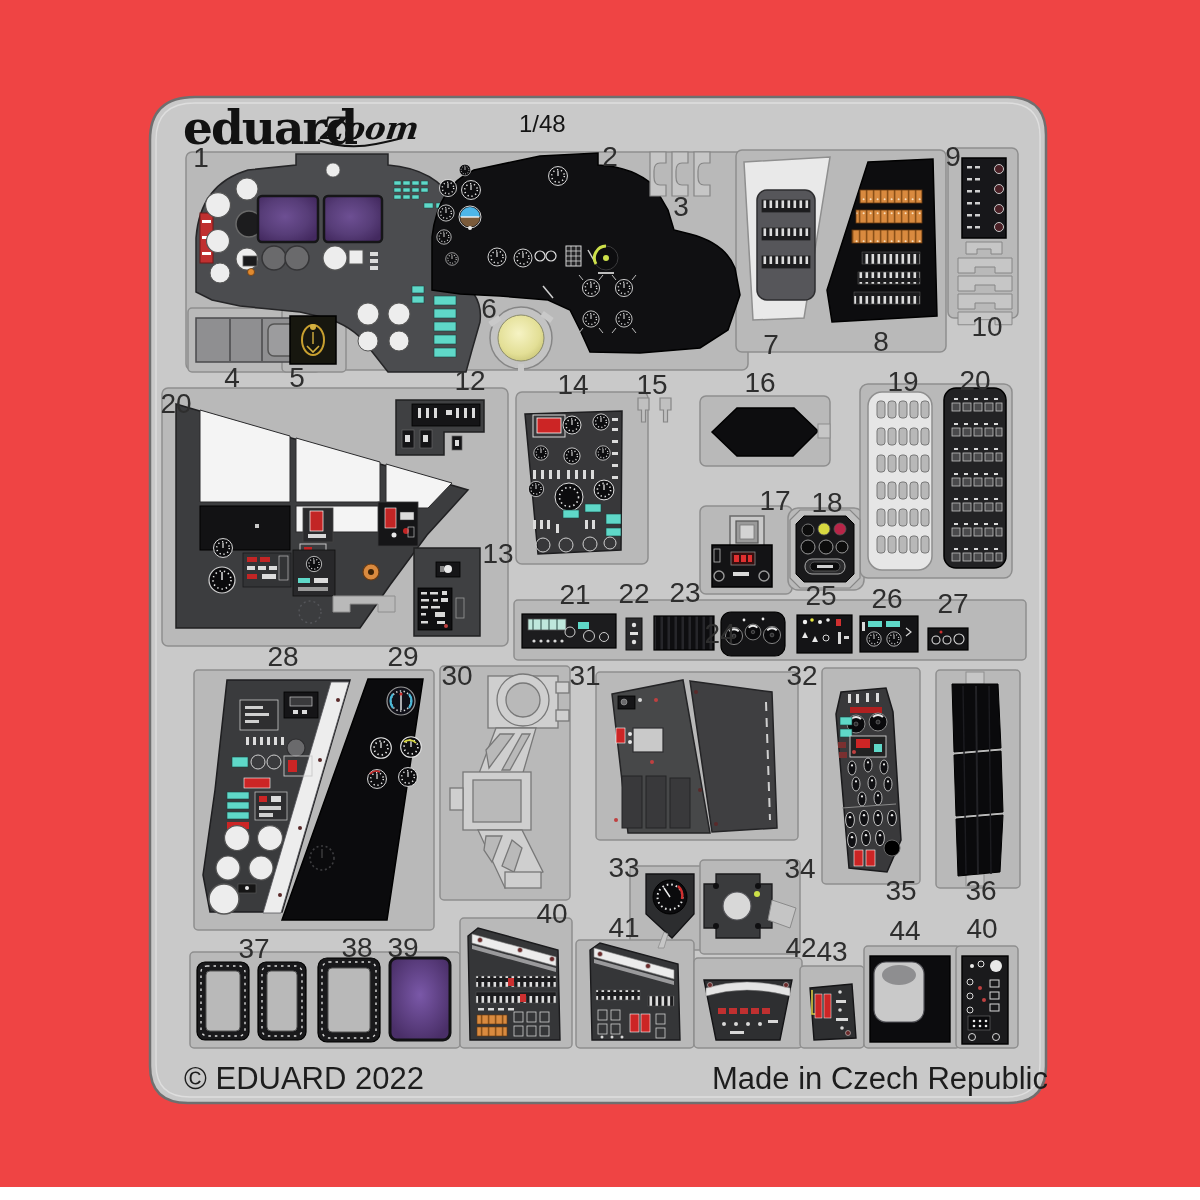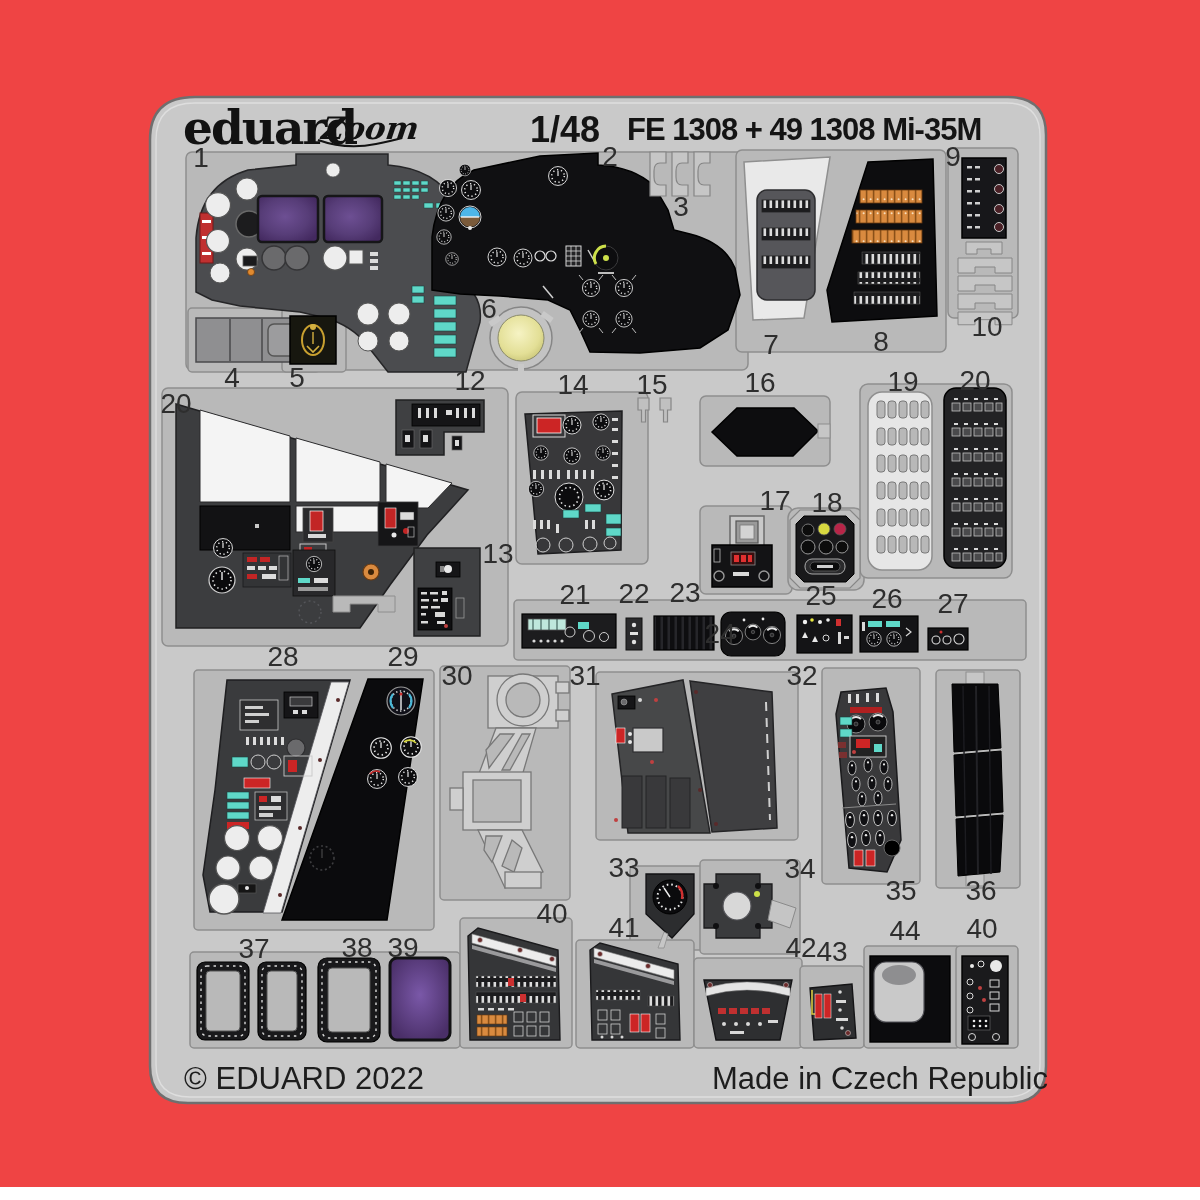--- a/index.html
+++ b/index.html
@@ -3,21 +3,21 @@
 <meta charset="utf-8">
 <style>
   html,body{margin:0;padding:0;background:#ffffff;}
   .page{position:relative;width:1200px;height:1187px;background:#ef4444;overflow:hidden;
         font-family:"Liberation Sans",sans-serif;}
   .abs{position:absolute;}
   .brand{font-family:"DejaVu Serif",serif;font-weight:bold;font-size:47px;color:#121212;
          letter-spacing:-2px;line-height:1;}
   .zoomlogo{font-family:"DejaVu Serif",serif;font-style:italic;font-weight:bold;font-size:31px;
          color:#121212;line-height:1;transform:skewX(-8deg);}
-  .scale{font-size:36px;font-weight:bold;color:#141414;letter-spacing:0px;line-height:1;margin-left:11px;}
+  .scale{font-size:24px;font-weight:normal;color:#141414;letter-spacing:0px;line-height:1;}
   .ptitle{font-size:31px;font-weight:bold;color:#141414;letter-spacing:-1px;line-height:1;}
   .footer-text{font-size:31px;color:#1d1d1d;letter-spacing:0px;line-height:1;}
   .part-label{position:absolute;transform:translate(-50%,-50%);font-size:28px;color:#2e2e2e;
          font-family:"Liberation Sans",sans-serif;}
   svg{position:absolute;left:0;top:0;}
   .swash{position:absolute;left:316px;top:136px;}
 </style>
 </head>
 <body>
 
@@ -986,21 +986,20 @@
   <circle cx="996" cy="1037" r="3.5" fill="none" stroke="#d8d8d8" stroke-width="1"></circle>
 </g>
 </svg>
 
 <div class="abs brand" style="left:183px;top:104px;">eduard</div>
 <div class="abs zoomlogo" style="left:322px;top:113px;">Zoom</div>
 <svg class="swash" width="90" height="16">
   <path d="M2 4 Q30 14 60 8 Q75 5 86 2" fill="none" stroke="#121212" stroke-width="2.2"></path>
 </svg>
 <div class="abs scale" style="left:519px;top:112px;">1/48</div>
-<div class="abs ptitle" style="left:627px;top:114px;">FE 1308 + 49 1308 Mi-35M</div>
 
 <div class="abs footer-text" style="left:184px;top:1063px;">© EDUARD 2022</div>
 <div class="abs footer-text" style="left:712px;top:1063px;">Made in Czech Republic</div>
 
 <div id="part-labels">
       <div class="part-label" style="left: 201px; top: 158px; color: rgb(46, 46, 46);">1</div>
       <div class="part-label" style="left: 610px; top: 157px; color: rgb(46, 46, 46);">2</div>
       <div class="part-label" style="left: 681px; top: 207px; color: rgb(46, 46, 46);">3</div>
       <div class="part-label" style="left: 232px; top: 378px; color: rgb(46, 46, 46);">4</div>
       <div class="part-label" style="left: 297px; top: 378px; color: rgb(46, 46, 46);">5</div>

